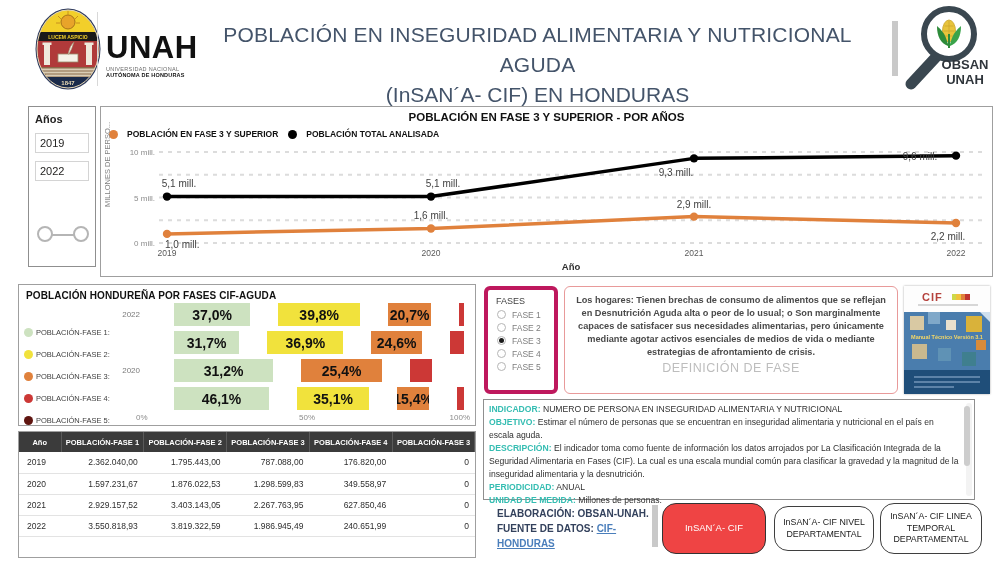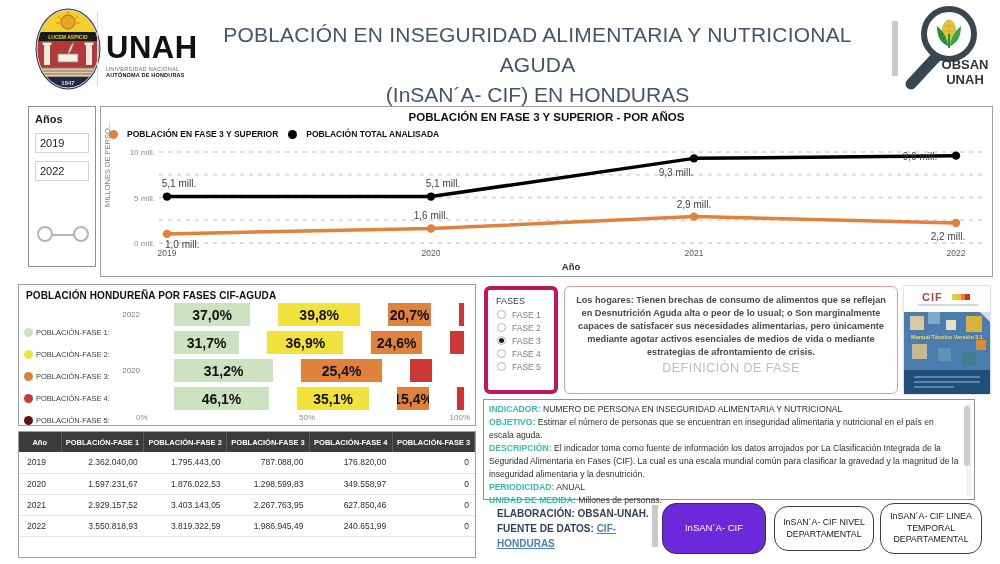--- a/index.html
+++ b/index.html
@@ -91,21 +91,21 @@
   .ind-line { font-size:8.6px; color:#303030; line-height:13px; }
   .ind-label { font-weight:bold; color:#35bdb2; }
   #ind-scroll { position:absolute; right:2px; top:3px; width:6px; height:93px; background:#f3f3f3; border-radius:3px; }
   #ind-thumb { position:absolute; right:2px; top:3px; width:6px; height:60px; background:#cdcdcd; border-radius:3px; }
 
   
   #footer-info { position:absolute; left:485px; top:506px; width:162px; font-size:10px; font-weight:bold; color:#33415c; line-height:15px;margin-left:12px; }
   #fuente-link { color:#4a7ebb; text-decoration:underline; font-weight:bold; cursor:pointer; }
   #footer-bar { position:absolute; left:652px; top:505px; width:6px; height:42px; background:#c9c9c9; }
   .nav-btn { position:absolute; display:flex; align-items:center; justify-content:center; text-align:center; font-size:8.8px; border-radius:14px; background:#fff; border:1.5px solid #3f3f3f; color:#1a1a1a; padding:2px 6px; line-height:1.3; cursor:pointer; }
-  .nav-btn.active { background:#6d28d9; border-color:#333333; color:#fff; font-size:9.5px; }
+  .nav-btn.active { background:#ef4444; border-color:#333333; color:#fff; font-size:9.5px; }
   #btn-0 { left:662px; top:503px; width:104px; height:51px; }
   #btn-1 { left:774px; top:506px; width:100px; height:45px; }
   #btn-2 { left:880px; top:503px; width:102px; height:51px; }
 </style>
 </head>
 <body>
 
 <div id="stage">
 
   <div id="header">

